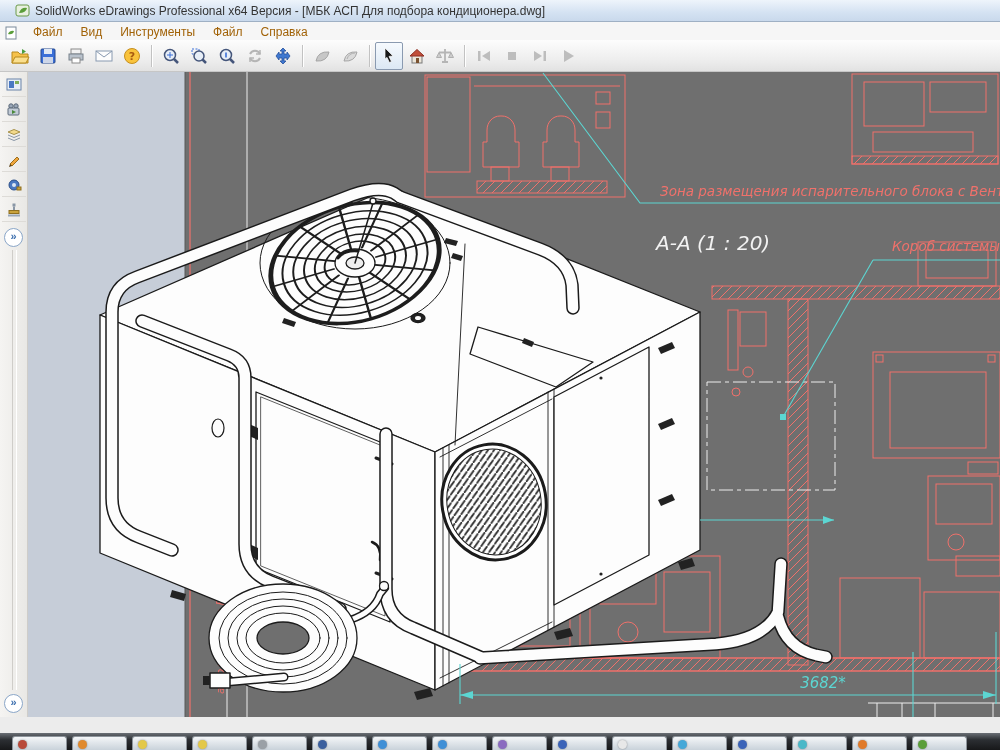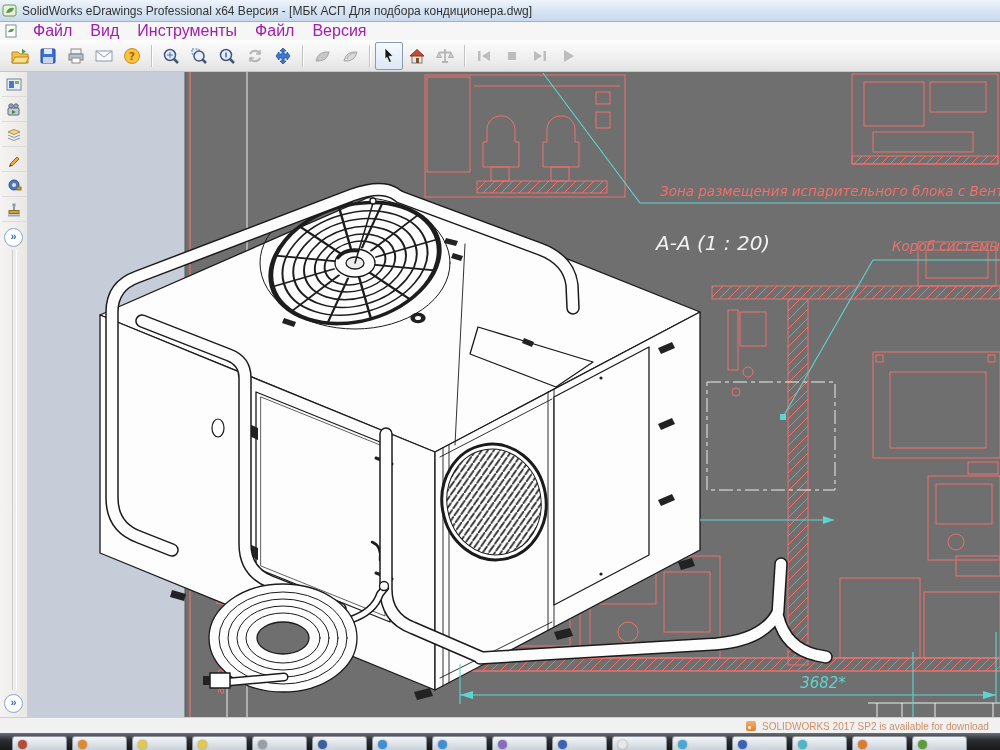--- a/index.html
+++ b/index.html
@@ -2,27 +2,27 @@
 <html><head>
 <meta charset="utf-8">
 <style>
   html,body{margin:0;padding:0;}
   body{font-family:"Liberation Sans","DejaVu Sans",sans-serif;width:1000px;height:750px;overflow:hidden;background:#000;}
   #win{position:relative;width:1000px;height:750px;background:#ececec;}
 
   
   #titlebar{position:absolute;left:0;top:0;width:1000px;height:22px;
     background:linear-gradient(#eef4fb,#d4e2f2 60%,#c9d9ec);border-bottom:1px solid #9fb0c4;
-    display:flex;align-items:center;padding-left:2px;box-sizing:border-box;}
+    display:flex;align-items:center;padding-left:15px;box-sizing:border-box;}
   #titlebar .t{font-size:12px;color:#333;margin-left:5px;white-space:nowrap;}
   .appico{width:15px;height:15px;display:inline-block;}
 
   
   #menubar{position:absolute;left:0;top:22px;width:1000px;height:18px;background:#f6f6f6;
-    border-bottom:1px solid #e0e0e0;display:flex;align-items:center;font-size:16px;color:#a21caf;}
+    border-bottom:1px solid #e0e0e0;display:flex;align-items:flex-end;font-size:12px;color:#a16207;}
   #menubar .mico{width:14px;height:14px;margin:0 6px 0 4px;}
   #menubar .mi{padding:1px 9px;cursor:default;}
 
   
   #toolbar{position:absolute;left:0;top:40px;width:1000px;height:32px;
     background:linear-gradient(#fdfdfd,#ececec 70%,#e2e2e2);border-bottom:1px solid #c6c6c6;
     display:flex;align-items:center;padding-left:6px;box-sizing:border-box;}
   .tbtn{width:26px;height:26px;display:flex;align-items:center;justify-content:center;border:1px solid transparent;border-radius:2px;}
   .tbtn.sel{border:1px solid #8a9ab0;background:linear-gradient(#f6fafe,#dce8f4);}
   .tsep{width:1px;height:22px;background:#c2c2c2;margin:0 5px;box-shadow:1px 0 0 #fff;}
@@ -75,21 +75,21 @@
     <span class="mico">
       <svg width="14" height="14">
           <rect x="2" y="1" width="10" height="12" fill="#fff" stroke="#7a8a9a"></rect>
           <path d="M4 8 q2-4 6-3 q-1 4-6 3z" fill="#5a9e3a"></path>
         </svg>
     </span>
     <span class="mi">Файл</span>
     <span class="mi">Вид</span>
     <span class="mi">Инструменты</span>
     <span class="mi">Файл</span>
-    <span class="mi">Версия</span>
+    <span class="mi">Справка</span>
   </div>
 
   <div id="toolbar">
     <div class="tbtn">
         <svg width="20" height="20">
           <path d="M2 6 h6 l2 2 h8 v9 H2 z" fill="#f6c14a" stroke="#b78a1e"></path>
           <path d="M2 17 l3-6 h14 l-3 6z" fill="#fadf8e" stroke="#b78a1e"></path>
           <path d="M12 3 l4 2.5 -4 2.5 z" fill="#4a9e3f"></path>
         </svg>
       </div>
@@ -476,69 +476,65 @@
       <line x1="432" y1="592" x2="432" y2="632"></line>
       <line x1="968" y1="560" x2="968" y2="632"></line>
       <line x1="432" y1="623" x2="968" y2="623"></line>
       <polygon points="432,623 445,619 445,627" fill="#5cd6d2" stroke="none"></polygon>
       <polygon points="968,623 955,619 955,627" fill="#5cd6d2" stroke="none"></polygon>
       <line x1="885" y1="580" x2="885" y2="645"></line>
       <text x="795" y="616" text-anchor="middle" fill="#5cd6d2" stroke="none" font-size="15" font-style="italic">3682*</text>
     </g>
   </svg>
 
-  <div id="statusbar">
-    <span class="rss"></span>
-    <span class="notice">SOLIDWORKS 2017 SP2 is available for download</span>
+
+  <div id="taskbar">
+    <div class="task">
+        <span class="ti" style="background: rgb(184, 74, 58);"></span>
+      </div>
+    <div class="task">
+        <span class="ti" style="background: rgb(224, 138, 46);"></span>
+      </div>
+    <div class="task">
+        <span class="ti" style="background: rgb(227, 200, 74);"></span>
+      </div>
+    <div class="task">
+        <span class="ti" style="background: rgb(227, 200, 74);"></span>
+      </div>
+    <div class="task">
+        <span class="ti" style="background: rgb(154, 160, 166);"></span>
+      </div>
+    <div class="task">
+        <span class="ti" style="background: rgb(58, 95, 158);"></span>
+      </div>
+    <div class="task">
+        <span class="ti" style="background: rgb(63, 143, 214);"></span>
+      </div>
+    <div class="task">
+        <span class="ti" style="background: rgb(63, 143, 214);"></span>
+      </div>
+    <div class="task">
+        <span class="ti" style="background: rgb(138, 107, 192);"></span>
+      </div>
+    <div class="task">
+        <span class="ti" style="background: rgb(58, 99, 184);"></span>
+      </div>
+    <div class="task">
+        <span class="ti" style="background: rgb(232, 232, 232);"></span>
+      </div>
+    <div class="task">
+        <span class="ti" style="background: rgb(69, 168, 216);"></span>
+      </div>
+    <div class="task">
+        <span class="ti" style="background: rgb(58, 99, 184);"></span>
+      </div>
+    <div class="task">
+        <span class="ti" style="background: rgb(74, 184, 200);"></span>
+      </div>
+    <div class="task">
+        <span class="ti" style="background: rgb(224, 122, 42);"></span>
+      </div>
+    <div class="task">
+        <span class="ti" style="background: rgb(90, 158, 58);"></span>
+      </div>
   </div>
 
-  <div id="taskbar">
-    <div class="task">
-        <span class="ti" style="background: rgb(184, 74, 58);"></span>
-      </div>
-    <div class="task">
-        <span class="ti" style="background: rgb(224, 138, 46);"></span>
-      </div>
-    <div class="task">
-        <span class="ti" style="background: rgb(227, 200, 74);"></span>
-      </div>
-    <div class="task">
-        <span class="ti" style="background: rgb(227, 200, 74);"></span>
-      </div>
-    <div class="task">
-        <span class="ti" style="background: rgb(154, 160, 166);"></span>
-      </div>
-    <div class="task">
-        <span class="ti" style="background: rgb(58, 95, 158);"></span>
-      </div>
-    <div class="task">
-        <span class="ti" style="background: rgb(63, 143, 214);"></span>
-      </div>
-    <div class="task">
-        <span class="ti" style="background: rgb(63, 143, 214);"></span>
-      </div>
-    <div class="task">
-        <span class="ti" style="background: rgb(138, 107, 192);"></span>
-      </div>
-    <div class="task">
-        <span class="ti" style="background: rgb(58, 99, 184);"></span>
-      </div>
-    <div class="task">
-        <span class="ti" style="background: rgb(232, 232, 232);"></span>
-      </div>
-    <div class="task">
-        <span class="ti" style="background: rgb(69, 168, 216);"></span>
-      </div>
-    <div class="task">
-        <span class="ti" style="background: rgb(58, 99, 184);"></span>
-      </div>
-    <div class="task">
-        <span class="ti" style="background: rgb(74, 184, 200);"></span>
-      </div>
-    <div class="task">
-        <span class="ti" style="background: rgb(224, 122, 42);"></span>
-      </div>
-    <div class="task">
-        <span class="ti" style="background: rgb(90, 158, 58);"></span>
-      </div>
-  </div>
-
 </div>
 
 </body></html>

